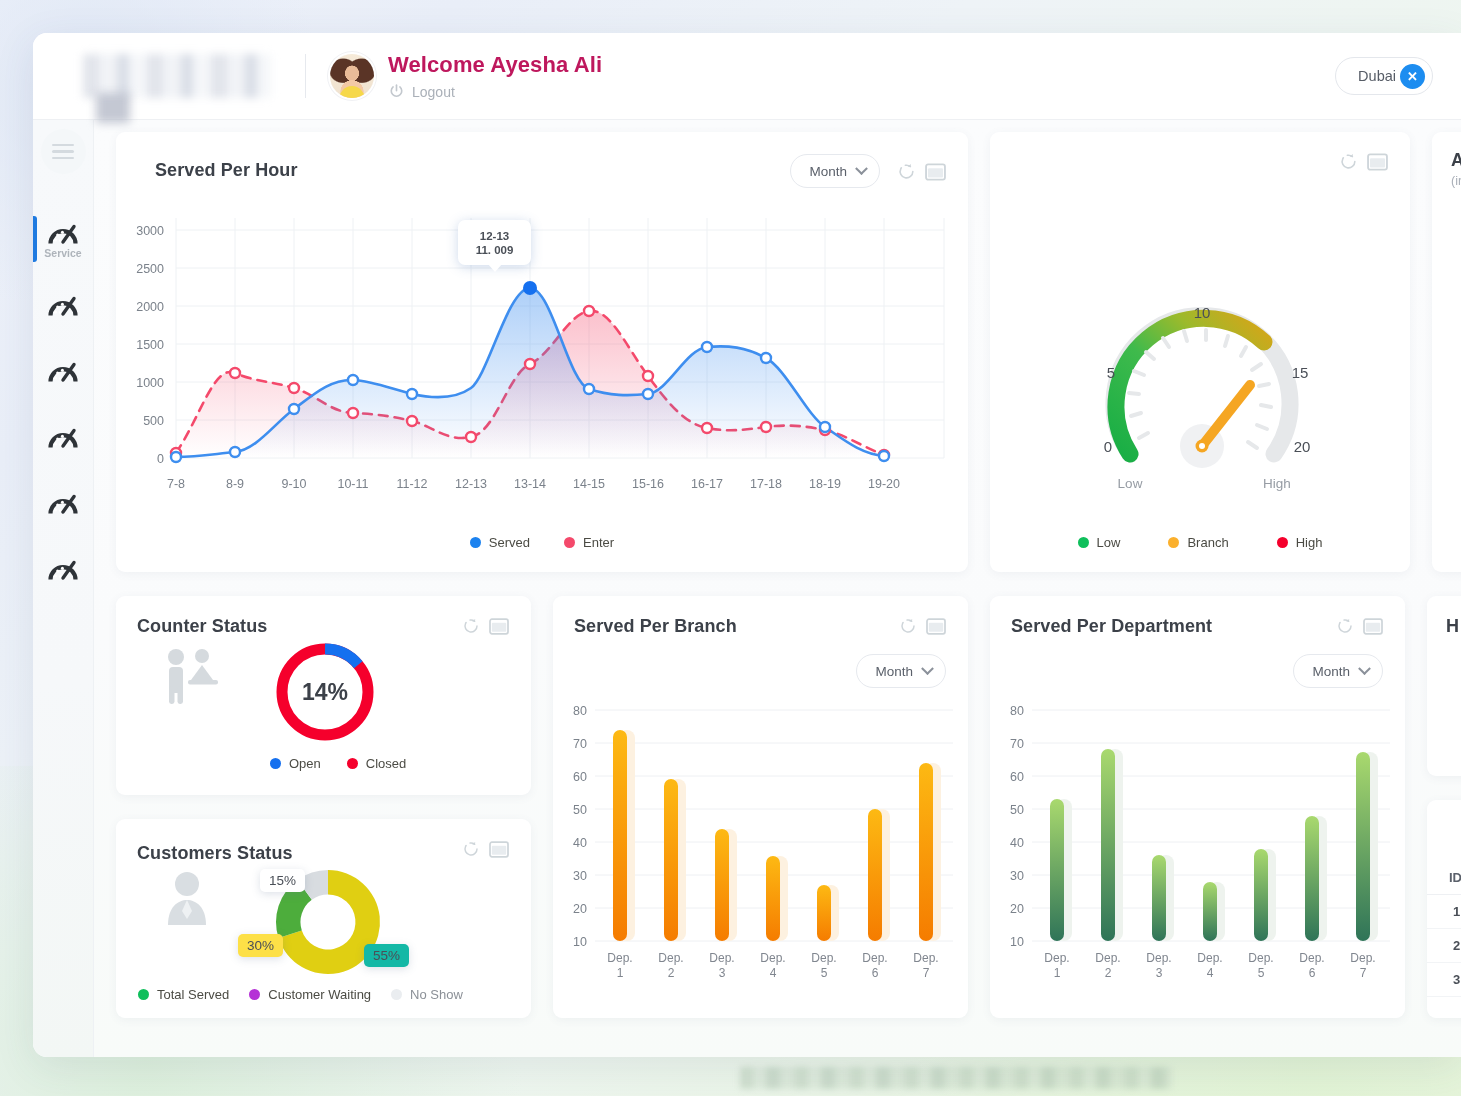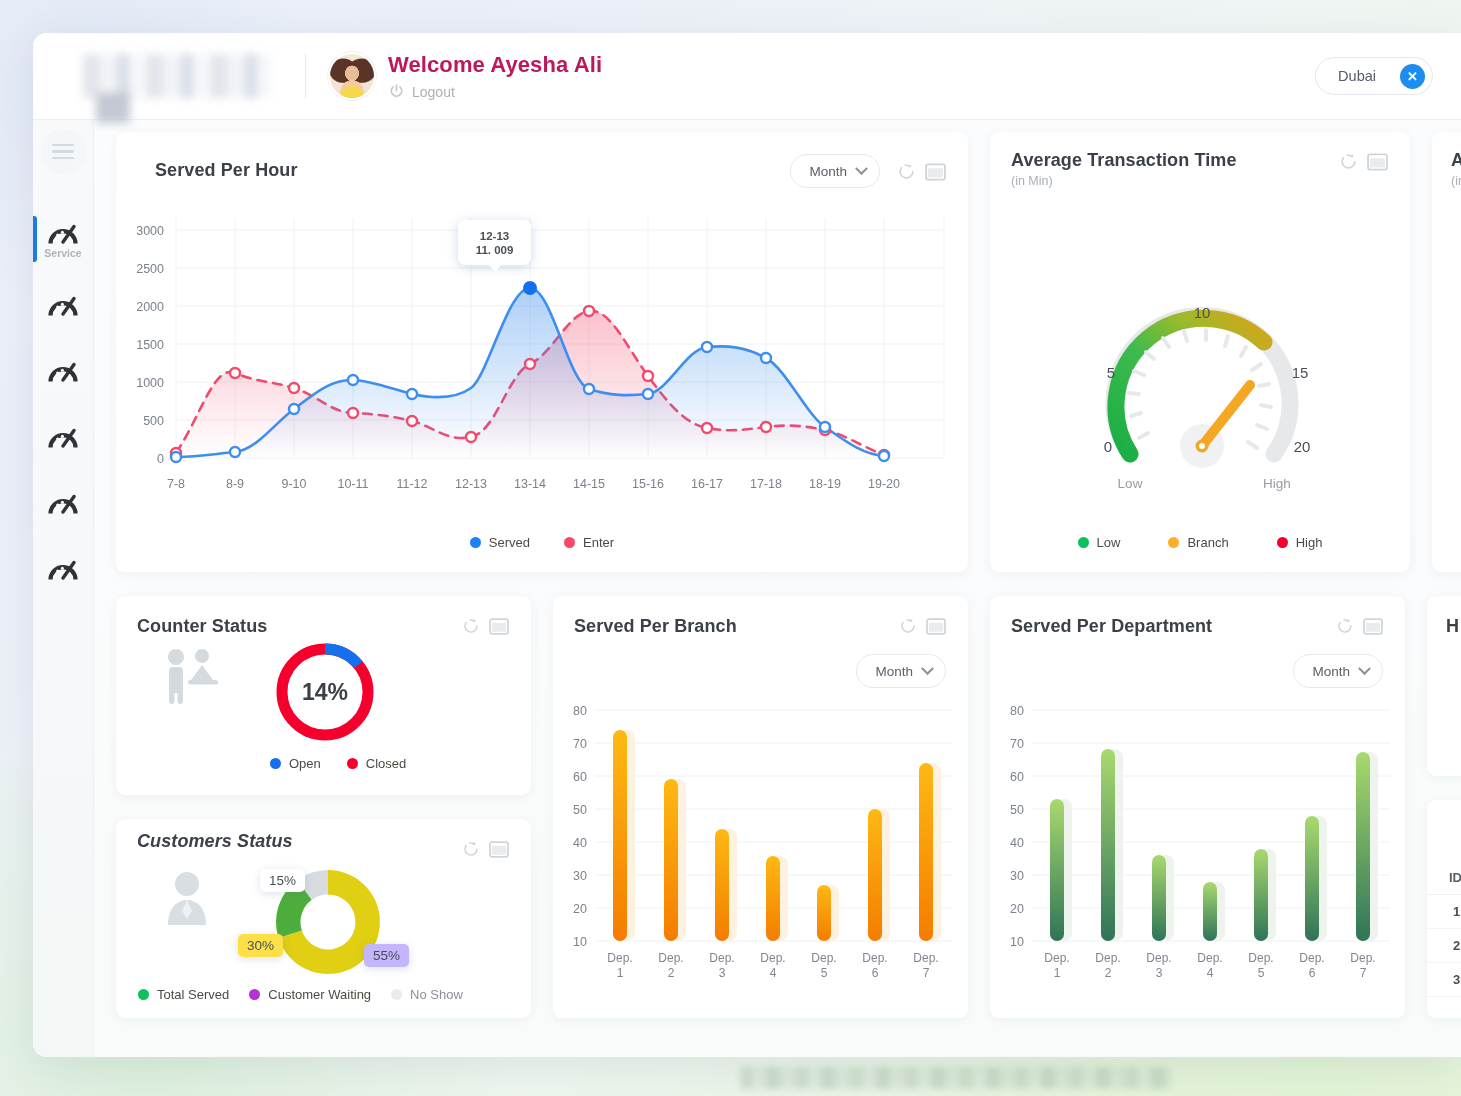--- a/index.html
+++ b/index.html
@@ -76,21 +76,21 @@
   }
   .avatar::after {
     content:""; position:absolute; left:50%; bottom:-2px; transform:translateX(-50%);
     width:26px; height:14px; background:#f6d84a; border-radius:50% 50% 0 0 / 100% 100% 0 0;
   }
   .welcome-wrap { margin-left:14px; }
   .welcome-name { font-size:22px; font-weight:700; color:#be185d; letter-spacing:.1px;text-align:center; }
   .logout-row { display:flex; align-items:center; gap:7px; margin-top:5px; }
   .logout-txt { font-size:14px; color:#aab0b8; }
   .city-chip {
-    margin-left:auto; display:flex; align-items:center; gap:24px;
+    margin-left:auto; display:flex; align-items:center; gap:4px;
     height:38px; padding:0 7px 0 22px; border:1px solid #e4e7ec;
     border-radius:19px; background:#fff;
   }
   .city-name { font-size:14.5px; color:#565c66; }
   .city-x {
     width:25px; height:25px; border-radius:50%; background:#1d8df0;
     display:flex; align-items:center; justify-content:center;
     color:#fff; font-size:13px; font-weight:700; line-height:1;
   }
 
@@ -407,24 +407,20 @@
               <span>Served</span>
             </div>
             <div class="lg">
               <span class="dot" style="background:#F4496B"></span>
               <span>Enter</span>
             </div>
           </div>
         </div>
 
         <div class="card" style="width:420px;height:440px;">
-          <div style="position:absolute;left:21px;top:18px;">
-            <div class="card-title">Average Transaction Time</div>
-            <div class="card-sub">(in Min)</div>
-          </div>
           <div class="card-icons" style="right:22px;top:20px;">
             <svg class="ic-refresh" width="19" height="19" viewBox="0 0 24 24">
               <path d="M20 12a8 8 0 1 1-3.1-6.3" stroke="#ccd3d8" stroke-width="2" fill="none" stroke-linecap="round" stroke-dasharray="30 6"></path>
               <path d="M17.6 2.6 L17.2 6.6 L13.4 5.6 Z" fill="#ccd3d8"></path>
             </svg>
             <svg class="ic-window" width="21" height="18" viewBox="0 0 24 20">
               <rect x="1.2" y="1.2" width="21.6" height="17.6" rx="2.4" stroke="#ccd3d8" stroke-width="2.1" fill="none"></rect>
               <rect x="3.4" y="5.6" width="17.2" height="10.8" rx="1.2" fill="#e7ecef"></rect>
             </svg>
           </div>
@@ -539,21 +535,21 @@
                 <span>Open</span>
               </div>
               <div class="lg">
                 <span class="dot" style="background:#F5002C"></span>
                 <span>Closed</span>
               </div>
             </div>
           </div>
 
           <div class="card" style="width:415px;height:199px;">
-            <div class="card-title" style="position:absolute;left:21px;top:12px;font-style:italic;">Customers Status</div>
+            <div class="card-title" style="position:absolute;left:21px;top:24px;">Customers Status</div>
             <div class="card-icons" style="right:22px;top:21px;">
               <svg class="ic-refresh" width="18" height="18" viewBox="0 0 24 24">
                 <path d="M20 12a8 8 0 1 1-3.1-6.3" stroke="#ccd3d8" stroke-width="2" fill="none" stroke-linecap="round" stroke-dasharray="30 6"></path>
                 <path d="M17.6 2.6 L17.2 6.6 L13.4 5.6 Z" fill="#ccd3d8"></path>
               </svg>
               <svg class="ic-window" width="20" height="17" viewBox="0 0 24 20">
                 <rect x="1.2" y="1.2" width="21.6" height="17.6" rx="2.4" stroke="#ccd3d8" stroke-width="2.1" fill="none"></rect>
                 <rect x="3.4" y="5.6" width="17.2" height="10.8" rx="1.2" fill="#e7ecef"></rect>
               </svg>
             </div>
@@ -572,21 +568,21 @@
                 <path d="M-49.5 16 A52 52 0 0 1 -30.6 -42 L-16.2 -22.2 A27.5 27.5 0 0 0 -26.2 8.5 Z" fill="#4DAD3C"></path>
 
                 <path d="M-30.6 -42 A52 52 0 0 1 0 -52 L0 -27.5 A27.5 27.5 0 0 0 -16.2 -22.2 Z" fill="#D8DCE0"></path>
               </g>
             </svg>
 
             <div style="position:absolute;left:144px;top:50px;background:#fff;border-radius:5px;
                         box-shadow:0 2px 8px rgba(100,120,150,.22);padding:4px 9px;font-size:13.5px;color:#4a4f57;">15%</div>
             <div style="position:absolute;left:122px;top:115px;background:#fde047;border-radius:5px;
                         box-shadow:0 2px 8px rgba(100,120,150,.22);padding:4px 9px;font-size:13.5px;color:#4a4f57;">30%</div>
-            <div style="position:absolute;left:248px;top:125px;background:#c4b5fd;border-radius:5px;
+            <div style="position:absolute;left:248px;top:125px;background:#14b8a6;border-radius:5px;
                         box-shadow:0 2px 8px rgba(100,120,150,.22);padding:4px 9px;font-size:13.5px;color:#4a4f57;">55%</div>
 
             <div class="legend" style="position:absolute;left:22px;right:5px;bottom:16px;gap:20px;justify-content:flex-start;">
               <div class="lg">
                 <span class="dot" style="background:#0FBF5B"></span>
                 <span>Total Served</span>
               </div>
               <div class="lg">
                 <span class="dot" style="background:#B531D6"></span>
                 <span>Customer Waiting</span>

